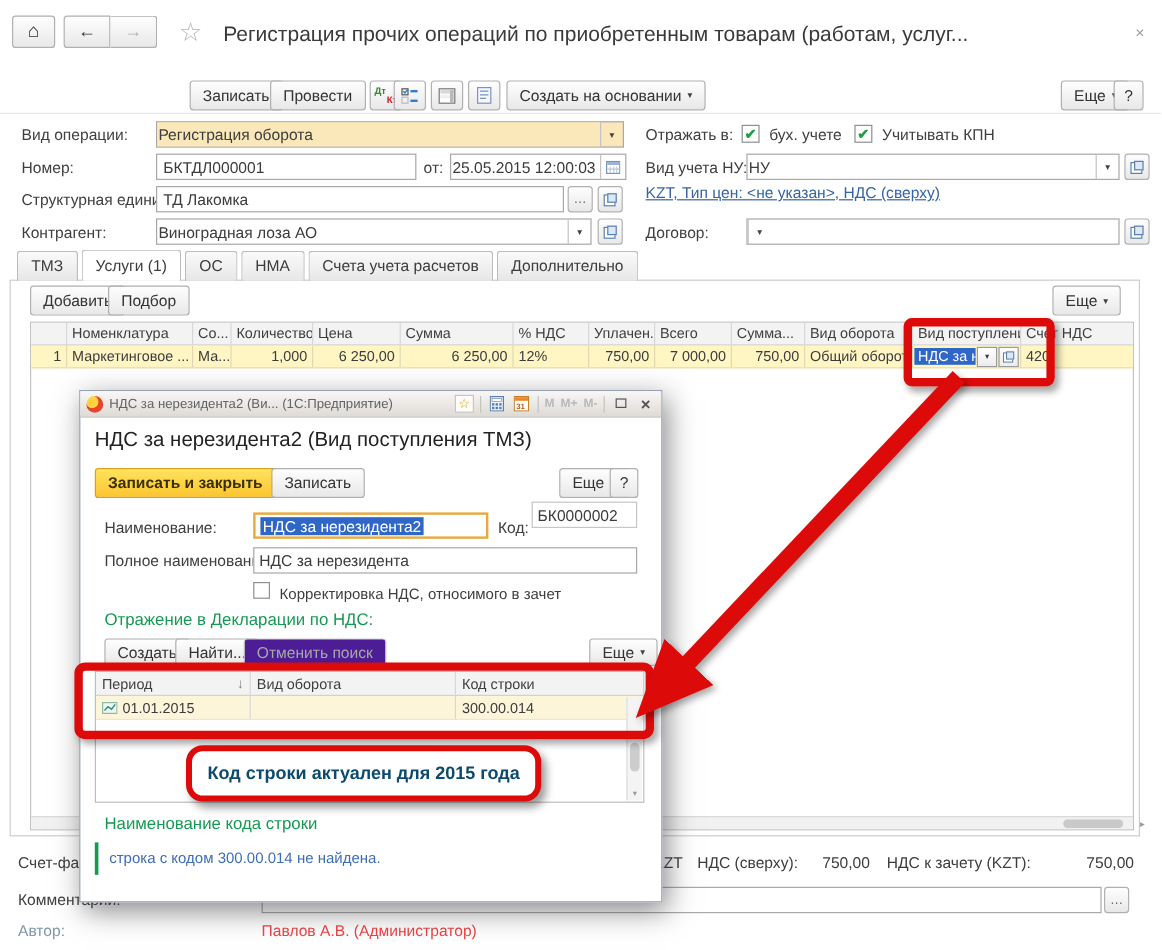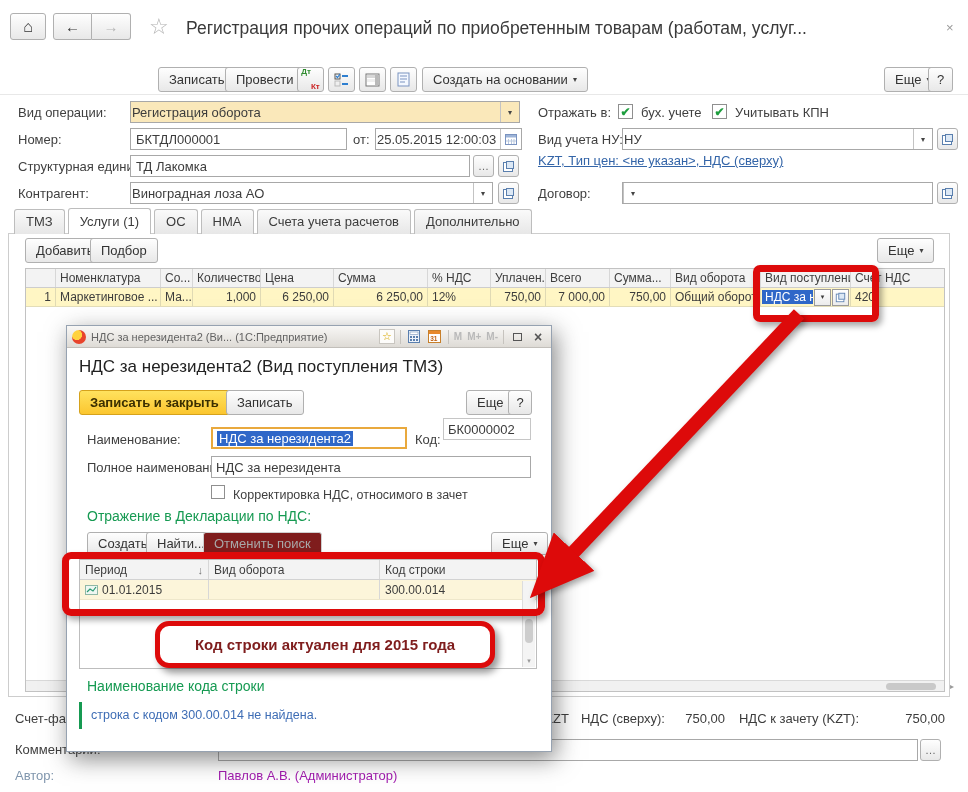--- a/index.html
+++ b/index.html
@@ -12,21 +12,21 @@
   .abs { position: absolute; }
 
   
   .btn {
     display: inline-flex; align-items: center; justify-content: center;
     height: 25px; padding: 0 10px; border: 1px solid #b0b0b0; border-radius: 3px;
     background: linear-gradient(#fefefe,#e8e8e8); color: #333; font-size: 13px;
     white-space: nowrap; cursor: default;
   }
   .btn.primary { background: linear-gradient(#ffe25e,#fbc62f); border-color:#d5a21c; font-weight:bold; color:#3b2f00; }
-  .btn.disabled { color:#a8a8a8; border-color:#cfcfcf; background:#7f1d1d; }
+  .btn.disabled { color:#a8a8a8; border-color:#cfcfcf; background:#4c1d95; }
   .btn .caret { font-size: 8px; margin-left: 5px; color:#444; }
   .mini { height: 22px; width: 21px; padding: 0; }
 
   
   .field {
     display: flex; align-items: center; height: 22px; border: 1px solid #a8a8a8;
     background: #fff; padding: 0 5px; font-size: 13px; overflow: hidden; white-space: nowrap;
   }
   .fgroup { display: flex; align-items: stretch; height: 22px; border: 1px solid #a8a8a8; background:#fff; }
   .fgroup .ftext { flex: 1; display: flex; align-items: center; padding: 0 1px; overflow: hidden; white-space: nowrap; }
@@ -101,24 +101,24 @@
   .vscroll { position:absolute; top:21px; right:1px; bottom:1px; width:13px; background:#f4f4f4; border-left:1px solid #ddd; }
   .vscroll .thumb { position:absolute; left:2px; right:2px; top:38px; height:24px; background:#cdcdcd; border-radius:4px; }
   .vscroll .arr { position:absolute; bottom:2px; left:0; right:0; text-align:center; font-size:7px; color:#9a9a9a; }
 
   .msg-bar { width:3px; background:#169a52; }
   .msg-text { color:#3e6db5; font-size:12.5px; white-space:nowrap; }
 
   
   .red-box { position:absolute; border:7px solid #dd0a0a; border-radius:7px; box-shadow:3px 4px 6px rgba(0,0,0,.35); z-index:71; pointer-events:none; }
   #note-box {
-    position:absolute; left:155px; top:621px; width:340px; height:47px; background:#fff;
+    position:absolute; left:155px; top:621px; width:296px; height:47px; background:#fff;
     border:5px solid #dd0a0a; border-radius:14px; box-shadow:4px 5px 7px rgba(0,0,0,.4);
     display:flex; align-items:center; justify-content:center; z-index:73;
-    color:#7f1d1d; font-weight:bold; font-size:15px; white-space:nowrap;
+    color:#0c4a6e; font-weight:bold; font-size:15px; white-space:nowrap;
   }
   #arrow-svg { position:absolute; left:0; top:0; z-index:72; pointer-events:none;
     filter: drop-shadow(3px 3px 3px rgba(0,0,0,.35)); }
 
   .footer-label { color:#3f3f3f; }
   .totals { position:absolute; top:711px; right:23px; display:flex; align-items:center; font-size:13px; color:#3c3c3c; z-index:10; }
 </style>
 </head>
 <body>
 
@@ -140,21 +140,21 @@
   <span class="abs" style="left:946px;top:20px;font-size:13px;color:#9a9a9a;">×</span>
 
   <div class="abs" style="left:0;top:94px;width:968px;height:1px;background:#e8e8e8;"></div>
   <div class="abs btn" style="left:158px;top:67px;">
       <span>Записать</span>
     </div>
   <div class="abs btn" style="left:225px;top:67px;">
       <span>Провести</span>
     </div>
 
-  <div class="abs btn mini" style="left:297px;top:67px;width:27px;height:25px;flex-direction:row;line-height:8px;">
+  <div class="abs btn mini" style="left:308px;top:67px;width:27px;height:25px;flex-direction:column;line-height:8px;">
     <span style="font-size:8px;font-weight:bold;color:#2e8b2e;align-self:flex-start;margin-left:3px;">Дт</span>
     <span style="font-size:8px;font-weight:bold;color:#cc2222;align-self:flex-end;margin-right:3px;">Кт</span>
   </div>
   <div class="abs btn mini" style="left:328px;top:67px;width:27px;height:25px;">
     <svg width="15" height="14" viewBox="0 0 15 14">
       <rect x="1" y="1" width="5" height="5" fill="none" stroke="#555" stroke-width="1"></rect>
       <path d="M2 3 l1.5 1.5 L6 1" stroke="#2e7fd0" stroke-width="1.2" fill="none"></path>
       <rect x="8" y="2" width="6" height="2" fill="#2e7fd0"></rect>
       <rect x="1" y="8" width="5" height="5" fill="none" stroke="#bbb" stroke-width="1"></rect>
       <rect x="8" y="10" width="6" height="2" fill="#2e7fd0"></rect>
@@ -329,21 +329,21 @@
     <span style="margin-left:4px;width:82px;text-align:right;">750,00</span>
   </div>
 
   <div class="abs footer-label" style="left:15px;top:742px;z-index:10;">Комментарий:</div>
   <div class="abs field" style="left:218px;top:739px;width:700px;z-index:10;"></div>
   <div class="abs btn mini" style="left:920px;top:739px;z-index:10;">
       <span style="font-size:11px;color:#666;">…</span>
     </div>
 
   <div class="abs" style="left:15px;top:768px;color:#8096ad;z-index:10;">Автор:</div>
-  <div class="abs" style="left:218px;top:768px;color:#a21caf;z-index:10;">Павлов А.В. (Администратор)</div>
+  <div class="abs" style="left:218px;top:768px;color:#ef4444;z-index:10;">Павлов А.В. (Администратор)</div>
 
   <div class="abs" id="dialog">
     <div class="titlebar">
       <span style="width:14px;height:14px;border-radius:50%;background:radial-gradient(circle at 35% 35%,#ffd23e 0 38%,#e8442c 42%);display:inline-block;"></span>
       <span style="flex:1;overflow:hidden;white-space:nowrap;">НДС за нерезидента2 (Ви...  (1С:Предприятие)</span>
       <span class="tb-ico" style="border:1px solid #c9c6c0;background:#fdfcfa;">
           <span style="color:#d8a800;font-size:11px;">☆</span>
         </span>
       <span class="tb-sep"></span>
       <span class="tb-ico">

